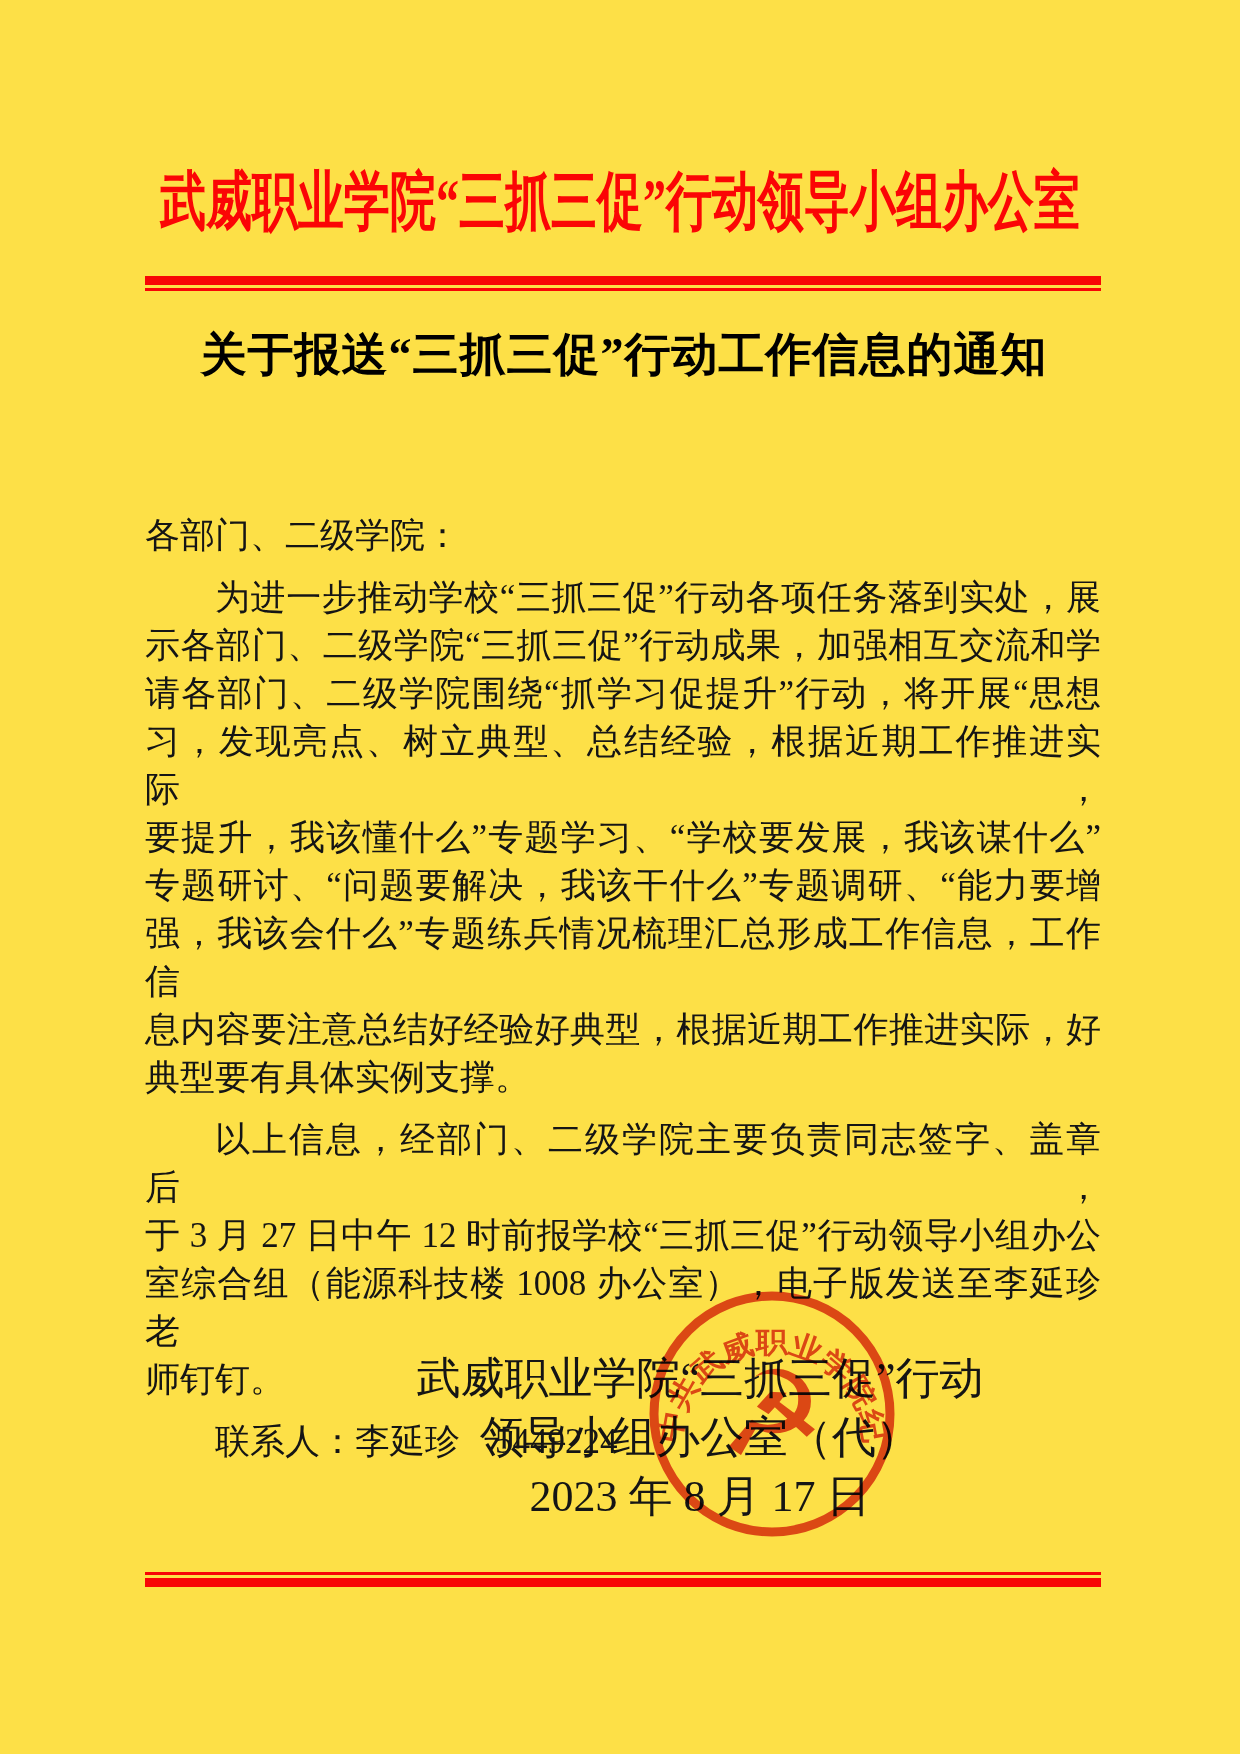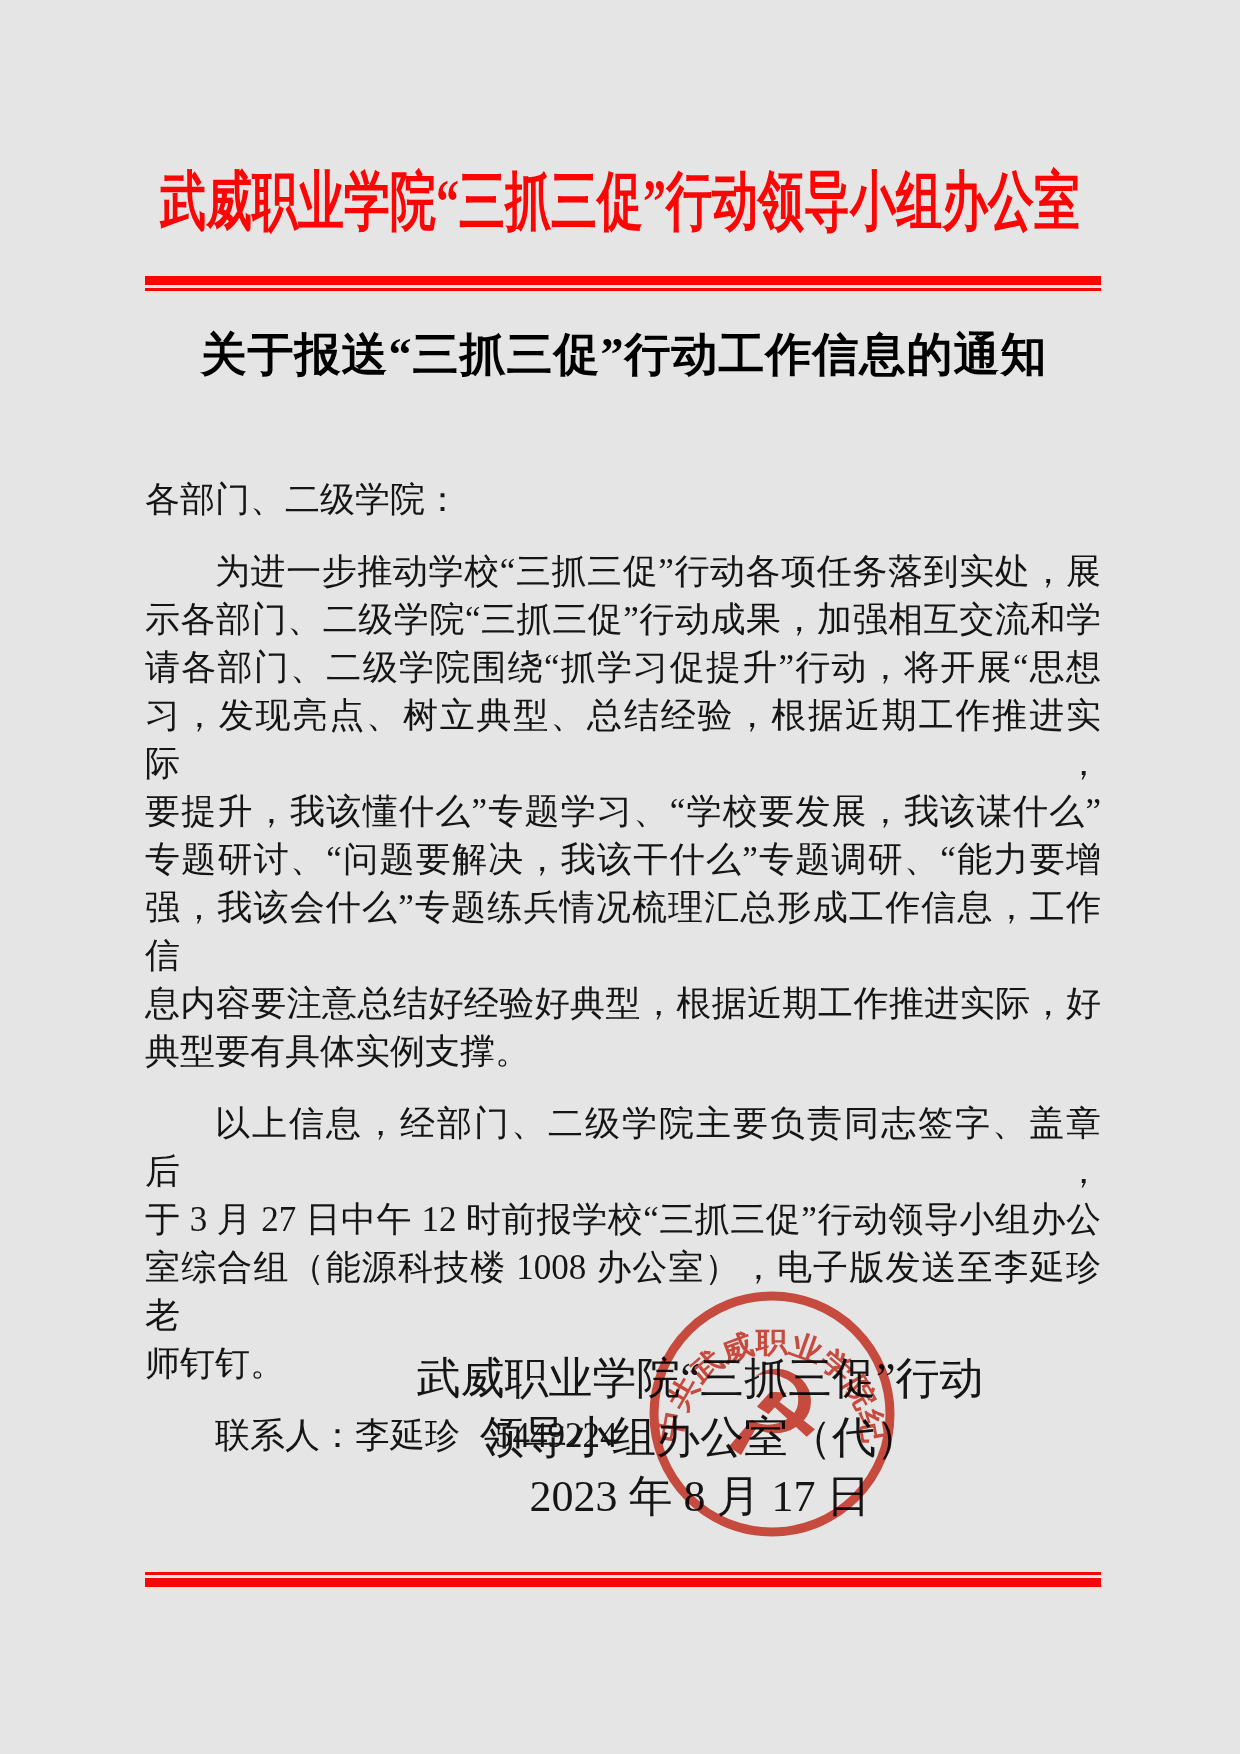--- a/index.html
+++ b/index.html
@@ -1,20 +1,20 @@
 <!DOCTYPE html>
 <html lang="zh"><head>
 <meta charset="utf-8">
 <style>
   html,body{margin:0;padding:0;background:#888;}
   .page{
     position:relative;
     width:1240px;height:1754px;
     margin:0 auto;
-    background:#e5e5e5;
+    background:#fde047;
     overflow:hidden;
     font-family:"Liberation Serif","DejaVu Serif",serif;
     color:#111;
   }
   
   .org-title{
     position:absolute;top:140px;left:0;width:100%;height:124px;
     display:flex;align-items:center;justify-content:center;
   }
   .org-title-inner{
@@ -37,26 +37,26 @@
   .rule-bottom .bar.thick{margin-top:3px;}
   
   .doc-title{
     position:absolute;top:320px;left:0;width:100%;
     margin:4px;text-align:center;
     font-size:46px;font-weight:bold;color:#000;
     letter-spacing:1px;
   }
   
   .body-text{
-    position:absolute;top:476px;left:145px;width:956px;
+    position:absolute;top:512px;left:145px;width:956px;
     font-size:35px;line-height:48px;color:#151515;
   }
   .line{white-space:nowrap;}
   .line.fill{white-space:normal;text-align:justify;text-align-last:justify;}
-  .line.indent{text-indent:2em;margin-top:24px;}
+  .line.indent{text-indent:2em;margin-top:14px;}
   
   .signature{
     position:absolute;top:1349px;left:325px;width:750px;
     text-align:center;font-size:44px;line-height:59px;color:#151515;
   }
   
   .seal{
     position:absolute;left:640px;top:1282px;width:264px;height:264px;
     mix-blend-mode:multiply;opacity:0.88;
     pointer-events:none;

